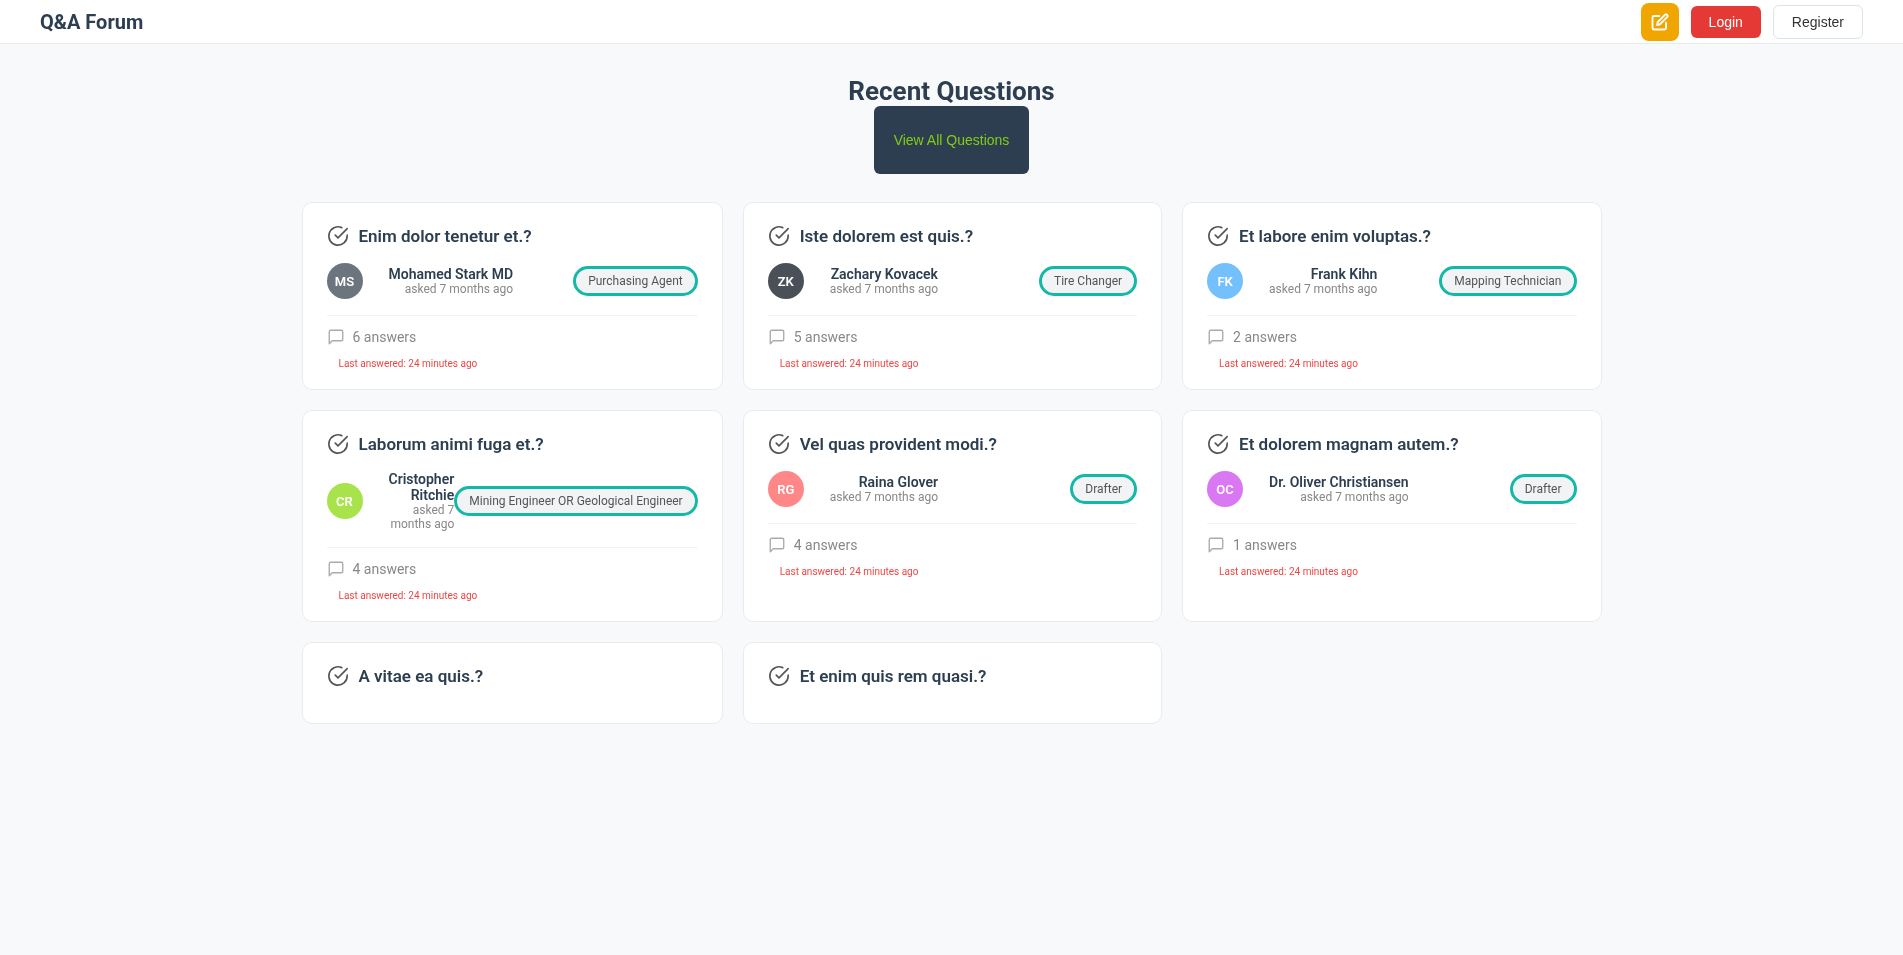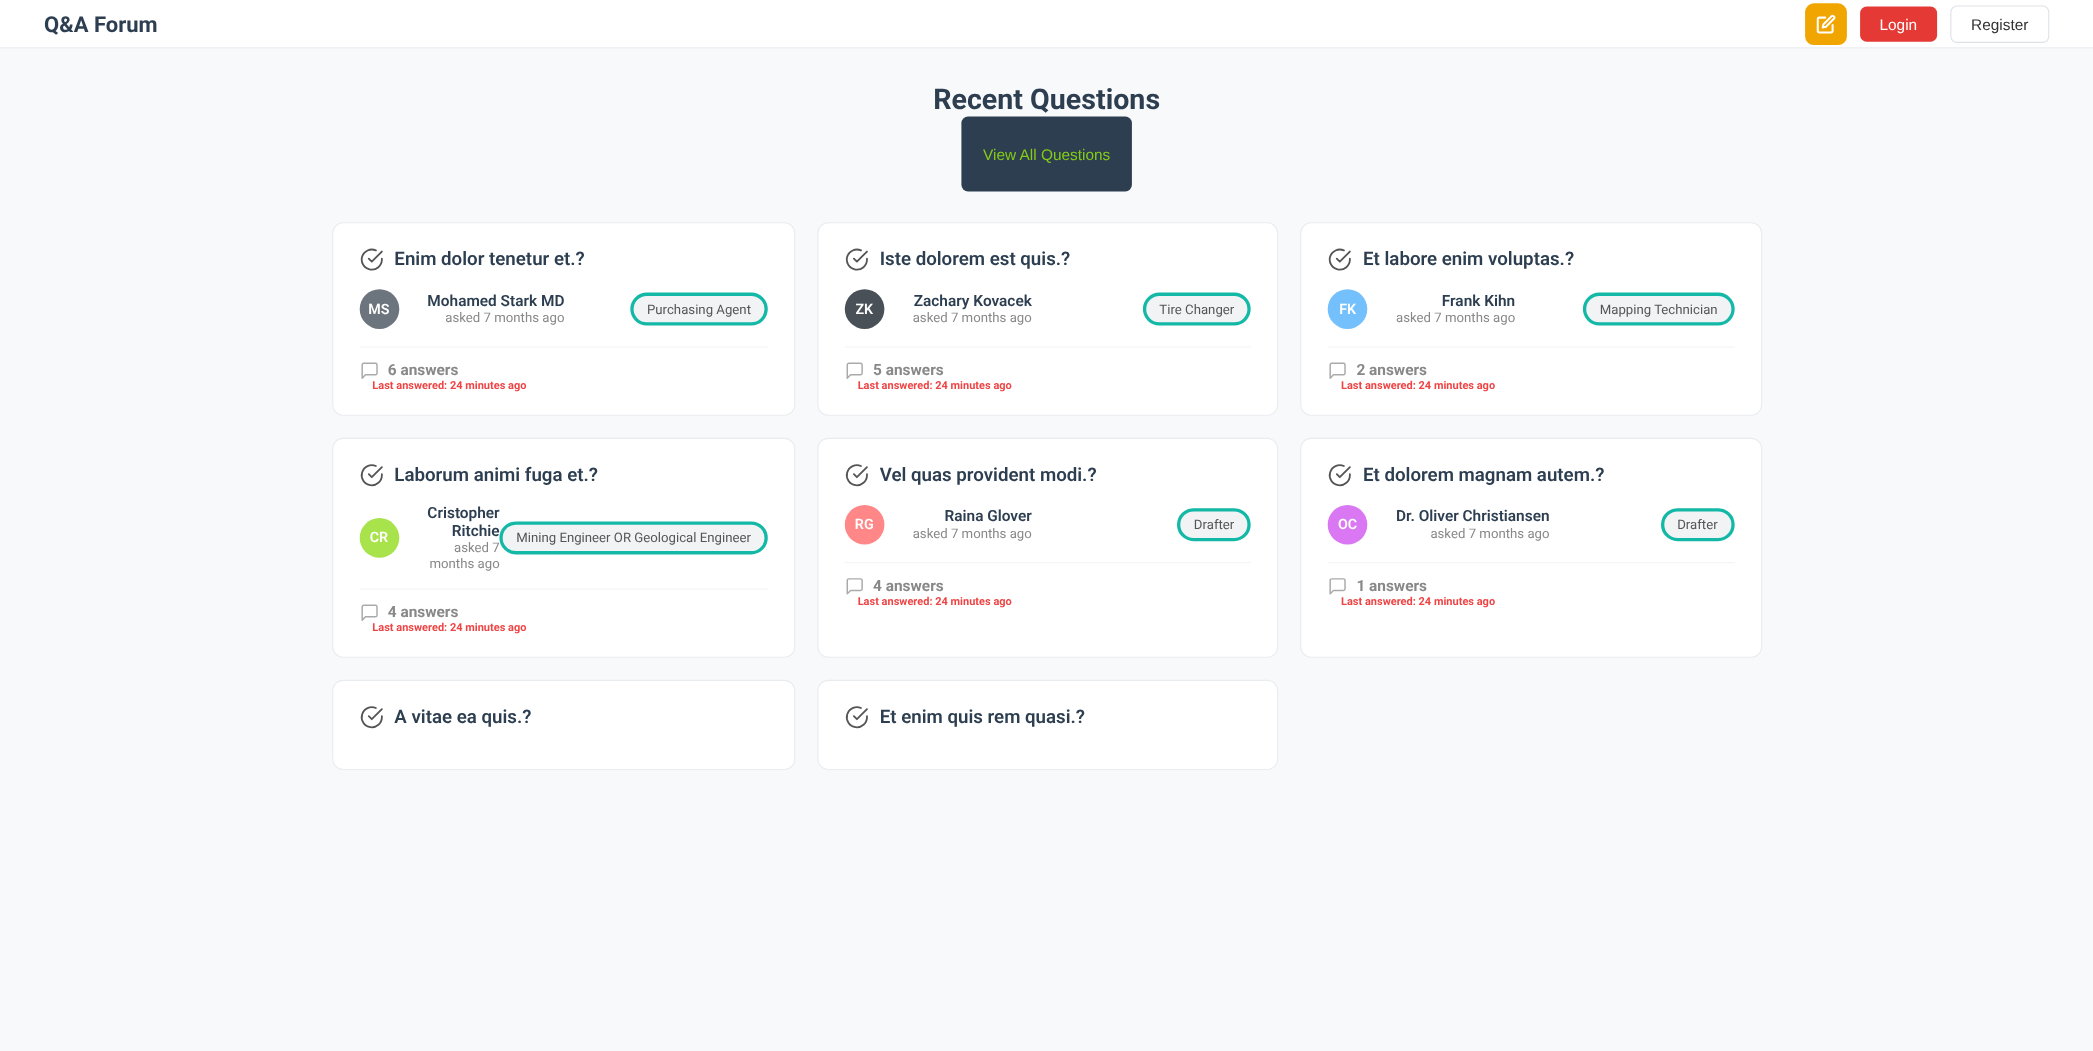--- a/index.html
+++ b/index.html
@@ -189,22 +189,21 @@
       border: 3px solid #14b8a6;
       border-radius: 20px;
       padding: 5px 12px;
       font-size: 12px;
       color: #555;
       white-space: nowrap;
     }
     .question-stats {
       display: flex;
       flex-direction: column;
-      gap: 0;
-      font-weight: bold;
+      gap: 12px;
     }
     .answers-row {
       display: flex;
       align-items: center;
       gap: 8px;
       color: #888;
       font-size: 14px;
     }
     .chat-icon {
       width: 18px;

